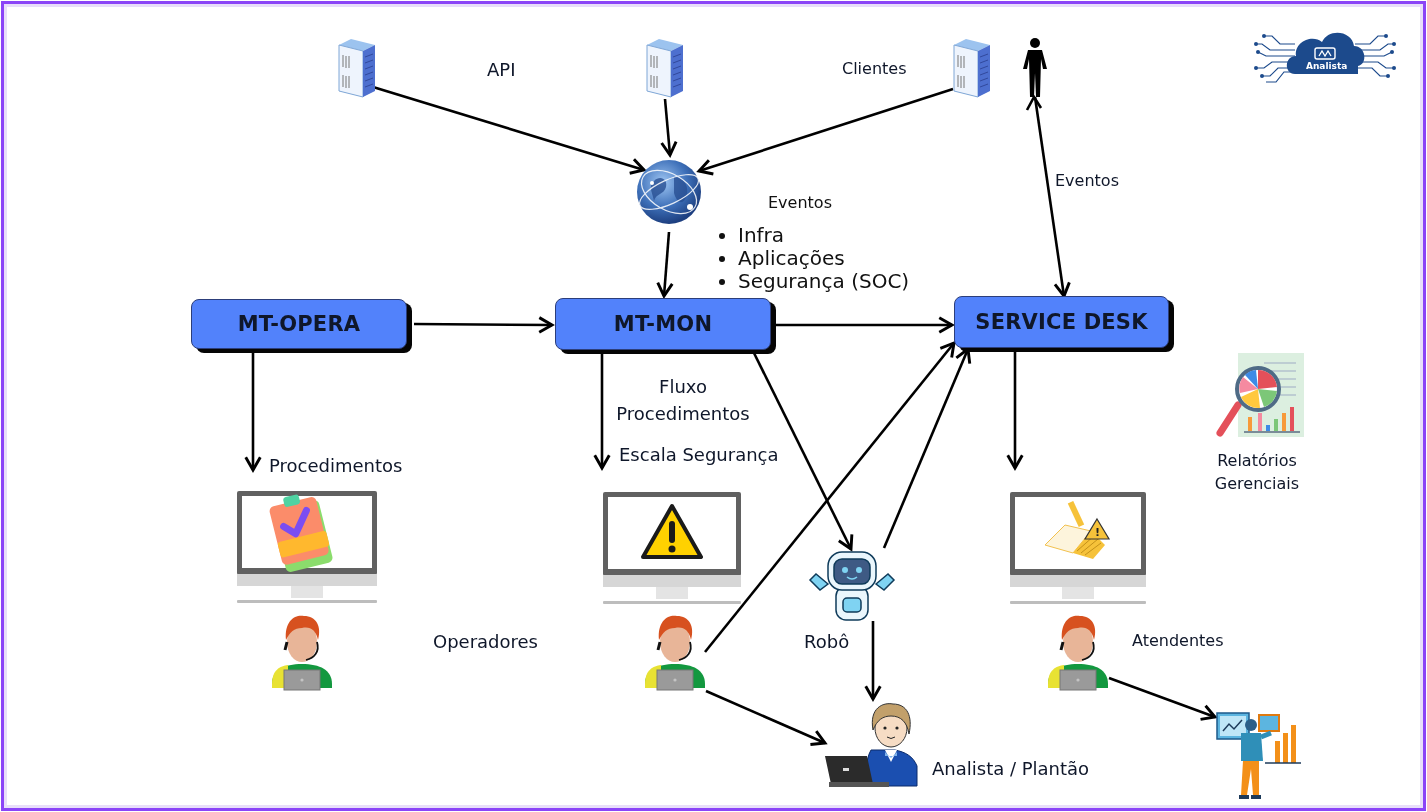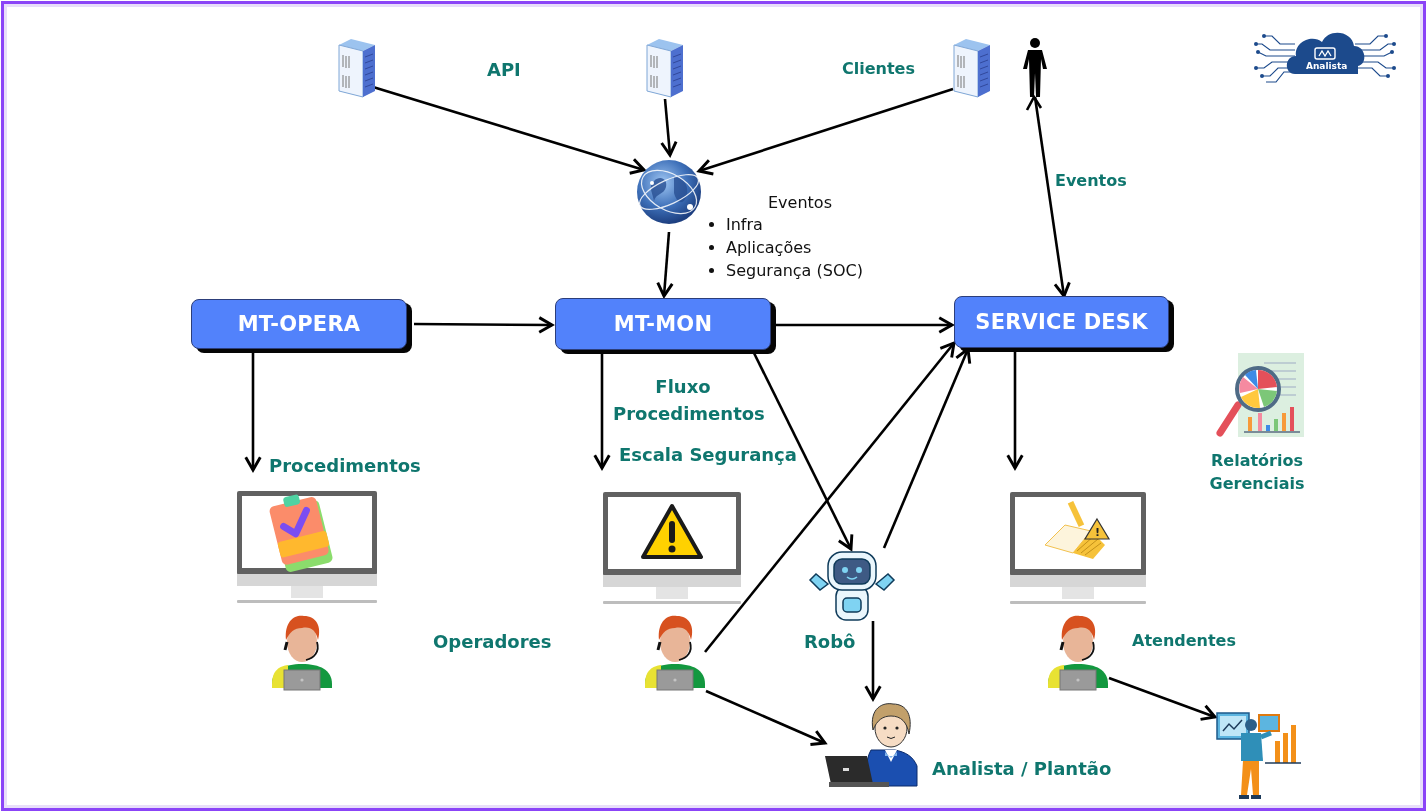--- a/index.html
+++ b/index.html
@@ -2,27 +2,27 @@
 <html><head>
 <meta charset="utf-8">
 <style>
   html, body { margin:0; padding:0; background:#ffffff; }
   body { width:1427px; height:812px; position:relative; overflow:hidden;
          font-family:"DejaVu Sans","Liberation Sans",sans-serif; color:#111; }
   .frame { position:absolute; left:1px; top:1px; width:1419px; height:804px;
            border:3px solid #8b44f7; box-shadow: inset 0 0 0 3px #e8defa; box-sizing:content-box; }
   svg#links { position:absolute; left:0; top:0; width:1427px; height:812px; }
   .box { position:absolute; background:#5282fb; border:1px solid #2c3e7a; border-radius:8px;
-         box-shadow:5px 4px 0 #050505; color:#ffffff; font-weight:bold; font-size:21px;
+         box-shadow:5px 4px 0 #050505; color:#0f172a; font-weight:bold; font-size:21px;
          display:flex; align-items:center; justify-content:center; letter-spacing:0.2px; }
-  .lbl { position:absolute; font-size:17px; white-space:nowrap; color:#0f766e;font-weight:bold; }
+  .lbl { position:absolute; font-size:17px; white-space:nowrap; color:#0f172a; }
   .lbl.sm { font-size:16px; }
   .center { text-align:center; }
   .icon { position:absolute; }
-  ul.ev { margin:0; padding-left:18px; font-size:16px; line-height:23px; }
+  ul.ev { margin:12px; padding-left:18px; font-size:20px; line-height:23px; }
   ul.ev li { padding-left:0; }
 </style>
 </head>
 <body>
 
 <div class="frame"></div>
 
 <svg id="links" viewBox="0 0 1427 812">
   <defs>
     <marker id="ah" viewBox="0 0 10 10" refX="8" refY="5" markerWidth="7" markerHeight="7" orient="auto-start-reverse">

